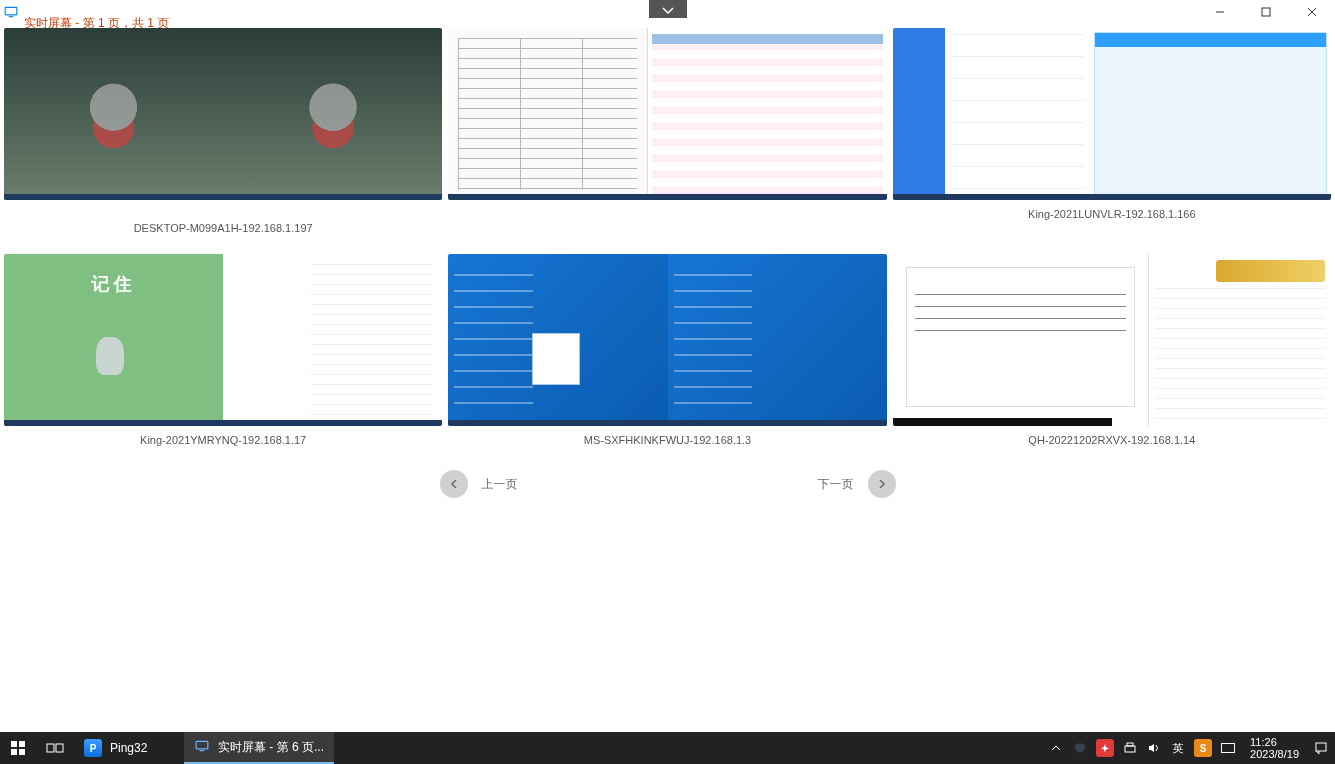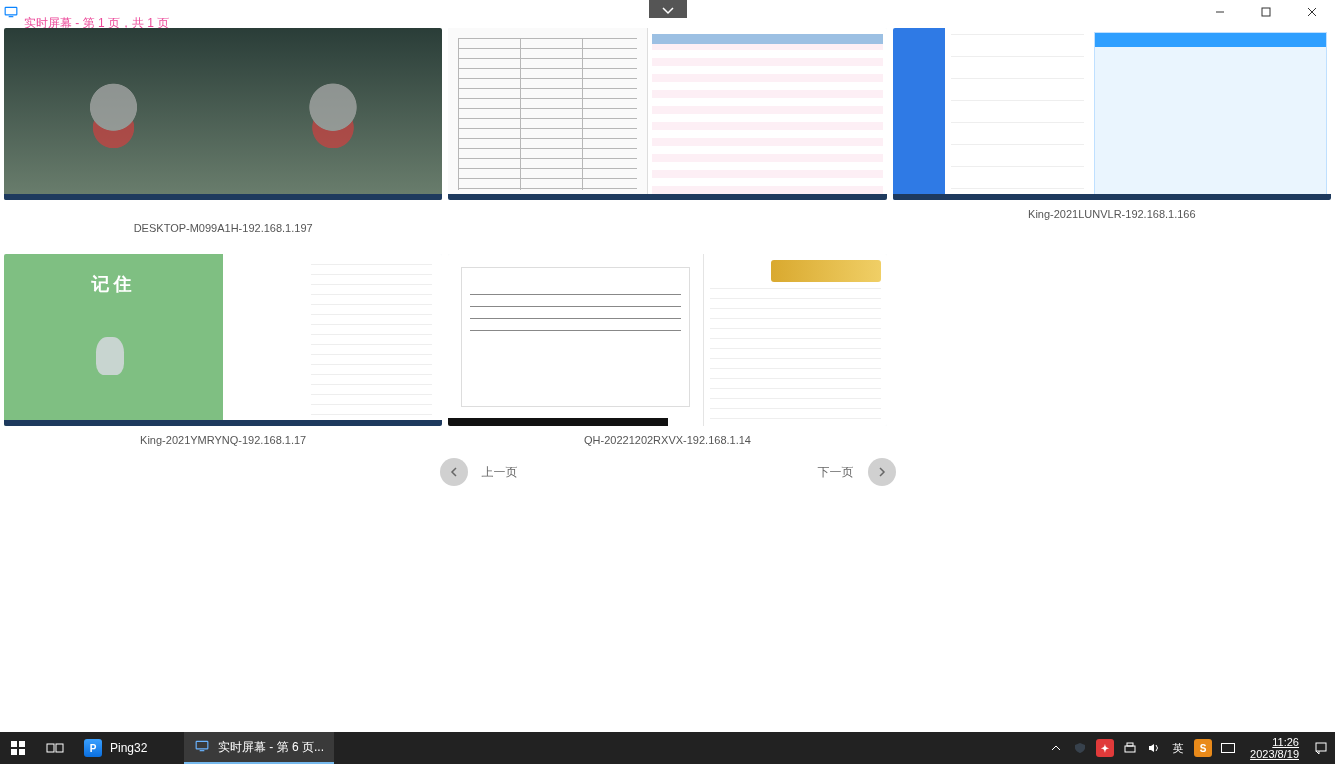--- a/index.html
+++ b/index.html
@@ -20,21 +20,21 @@
     padding: 0 4px;
     position: relative;
   }
   .titlebar .app-icon {
     width: 14px; height: 14px;
     display:inline-flex;align-items:center;justify-content:center;
     margin-right: 6px;
     color:#0a84ff;
   }
   .titlebar .title {
-    color: #ec4899;
+    color: #c2410c;
     font-size: 12px;
     margin-top: 23px;
   }
   .titlebar .dropdown {
     position:absolute;
     left:50%;
     transform:translateX(-50%);
     top:0;
     width:38px;height:18px;
     background:#555;
@@ -86,21 +86,21 @@
     padding:6px 0 6px 0;
     height:28px;
     display:flex;align-items:center;justify-content:center;
   }
 
   
   .pager {
     display:flex;
     justify-content:center;
     gap: 300px;
-    margin-top: 4px;
+    margin-top: 16px;
   }
   .pager-btn {
     display:flex;align-items:center;gap:14px;
     cursor:pointer;
   }
   .pager-circle {
     width:28px;height:28px;border-radius:50%;
     background:#d0d0d0;
     display:flex;align-items:center;justify-content:center;
     color:#666;
@@ -133,21 +133,21 @@
     border-bottom:2px solid #76b9ed;
   }
   .tray {
     margin-left:auto;
     display:flex;align-items:center;
     gap:8px;
     padding:0 6px;
     font-size:11px;
   }
   .tray .tray-icon { width:16px;display:flex;align-items:center;justify-content:center; }
-  .tray .clock { text-align:right; line-height:1.1; padding:0 6px;text-decoration:underline;}
+  .tray .clock { text-align:left; line-height:1.1; padding:0 6px;}
   .tray .red { background:#e03a3a;width:18px;height:18px;border-radius:3px;display:flex;align-items:center;justify-content:center;color:#fff;font-weight:bold;font-size:10px;}
   .tray .orange { background:#e98a1a;width:18px;height:18px;border-radius:3px;display:flex;align-items:center;justify-content:center;color:#fff;font-weight:bold;font-size:10px;}
 
   
   .th-split { display:flex; height:100%; }
   .th-dark { background:linear-gradient(#2a3d38,#6b7f6e); flex:1; position:relative;}
   .th-dark::after{ content:"";position:absolute;inset:30% 20%;background:radial-gradient(circle at 50% 40%, #b0b0b0 0 30%, transparent 31%), radial-gradient(circle at 50% 70%, #d04040 0 25%, transparent 26%);border-radius:8px;opacity:.7;}
   .th-dark2 { background:linear-gradient(145deg,#2d3f44,#6a8077); flex:1;position:relative;}
   .th-dark2::after{ content:"";position:absolute;left:10%;top:40%;width:30px;height:50px;background:#333;border-radius:50% 50% 0 0;}
   .th-doc { background:#fafafa; flex:1; position:relative; border-right:1px solid #ddd;}
@@ -298,20 +298,32 @@
     <div class="thumb">
       <div class="th-split">
           <div class="th-game"></div>
           <div class="th-winlist"></div>
         </div>
       <div class="mini-tb"></div>
     </div>
     <div class="caption-row">King-2021YMRYNQ-192.168.1.17</div>
   </div>
 
+  <div class="cell">
+    <div class="thumb">
+      <div class="th-split">
+          <div class="th-bluedesk">
+            <div class="th-dialog"></div>
+          </div>
+          <div class="th-bluedesk"></div>
+        </div>
+      <div class="mini-tb"></div>
+    </div>
+    <div class="caption-row">MS-SXFHKINKFWUJ-192.168.1.3</div>
+  </div>
 
   <div class="cell">
     <div class="thumb">
       <div class="th-split">
           <div class="th-wordlike"></div>
           <div class="th-banner"></div>
         </div>
       <div class="th-strip" style="right:50%;"></div>
     </div>
     <div class="caption-row">QH-20221202RXVX-192.168.1.14</div>

